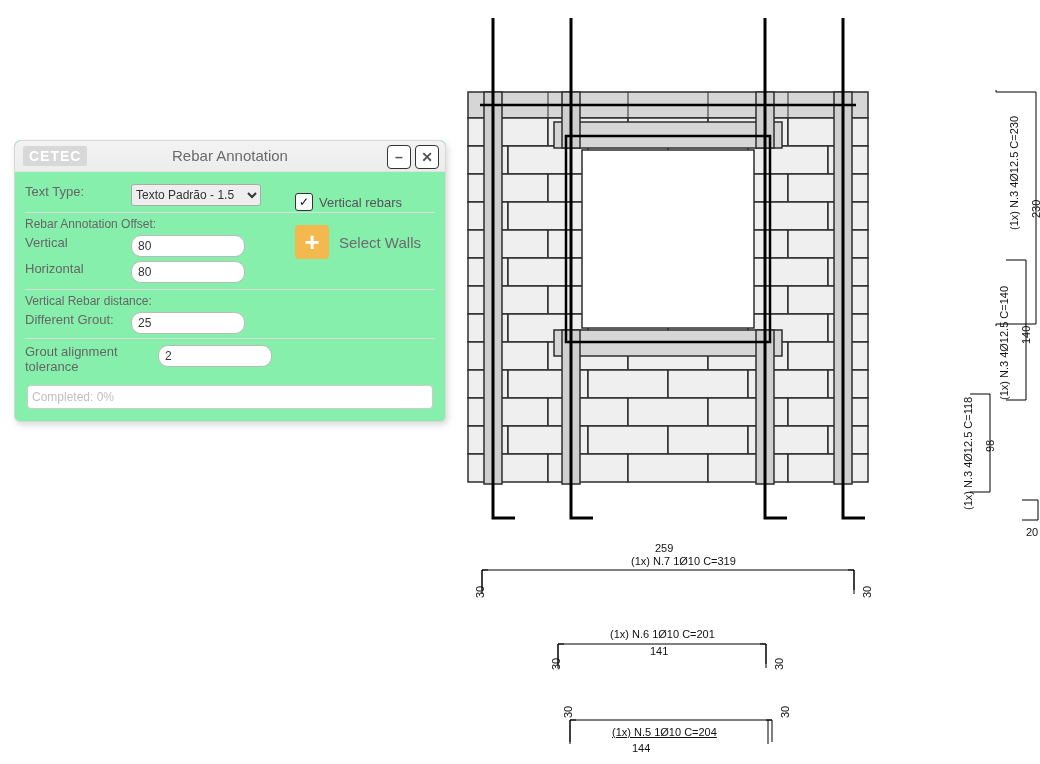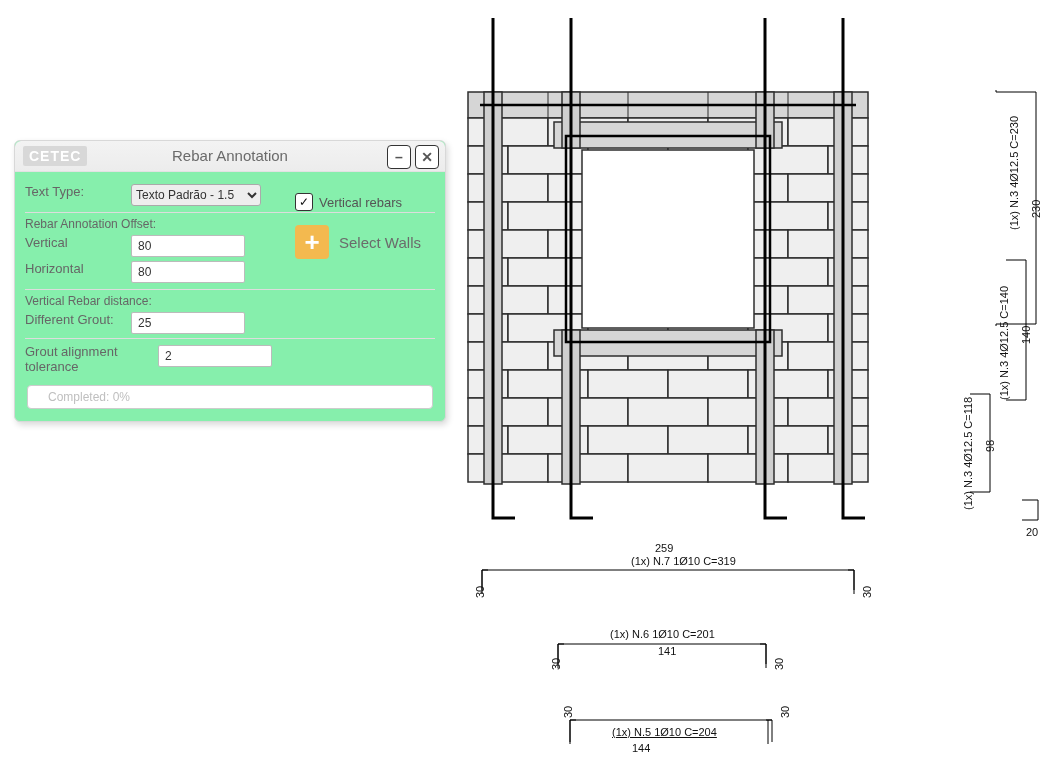--- a/index.html
+++ b/index.html
@@ -73,21 +73,21 @@
   .label { width: 100px; color: #666; font-size: 13px; }
   .label-wide { width: 125px; color:#666; font-size:13px; line-height:1.15;}
   input[type=text].field {
     height: 20px;
     border: 1px solid #bbb;
     background: #fff;
     padding: 0 6px;
     font-size: 12px;
     color: #333;
     width: 100px;
-    border-radius: 2px;
+    border-radius: 10px;
   }
   select.field {
     height: 22px;
     border: 1px solid #aaa;
     background: #eee;
     padding: 0 0;
     font-size: 12px;
     color: #333;
     width: 130px;
     border-radius: 3px;
@@ -132,21 +132,21 @@
   }
   .select-walls-btn span.text {
     color:#6b6b6b; font-size:15px;text-align:center;
   }
   .progress {
     margin: 10px 2px 2px 2px;
     height: 22px;
     border: 1px solid #ccc;
     border-radius: 4px;
     background:#fff;
-    display:flex; align-items:center; padding:0 20px;
+    display:flex; align-items:center; padding:0 4px;
     color:#bfbfbf; font-size:12px;
   }
 
   
   .drawing {
     position: absolute;
     left: 450px;
     top: 0;
     width: 590px;
     height: 764px;
@@ -378,21 +378,21 @@
 
   
   
   <div class="annot" style="left:168px; top:555px;margin-left:13px;">(1x)  N.7  1Ø10  C=319</div>
   <div class="annot" style="left:205px; top:542px;">259</div>
   <div class="annot rot" style="left:24px; top:598px;">30</div>
   <div class="annot rot" style="left:411px; top:598px;">30</div>
 
   
   <div class="annot" style="left:160px; top:628px;">(1x)  N.6  1Ø10  C=201</div>
-  <div class="annot" style="left:208px; top:645px;">141</div>
+  <div class="annot" style="left:200px; top:645px;">141</div>
   <div class="annot rot" style="left:100px; top:670px;">30</div>
   <div class="annot rot" style="left:323px; top:670px;">30</div>
 
   
   <div class="annot" style="left:162px; top:726px;text-decoration:underline;">(1x)  N.5  1Ø10  C=204</div>
   <div class="annot" style="left:182px; top:742px;">144</div>
   <div class="annot rot" style="left:112px; top:718px;">30</div>
   <div class="annot rot" style="left:329px; top:718px;">30</div>
 
   

